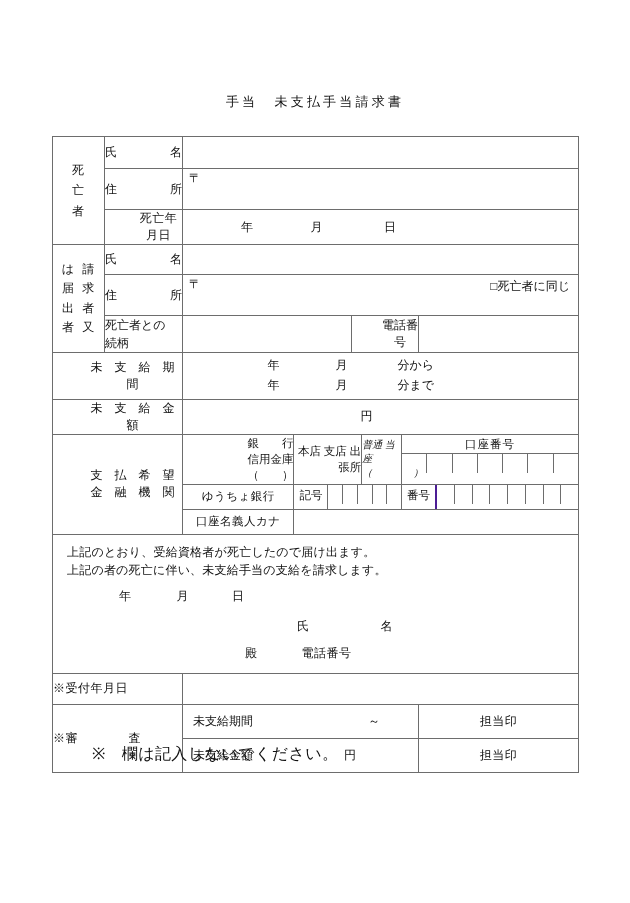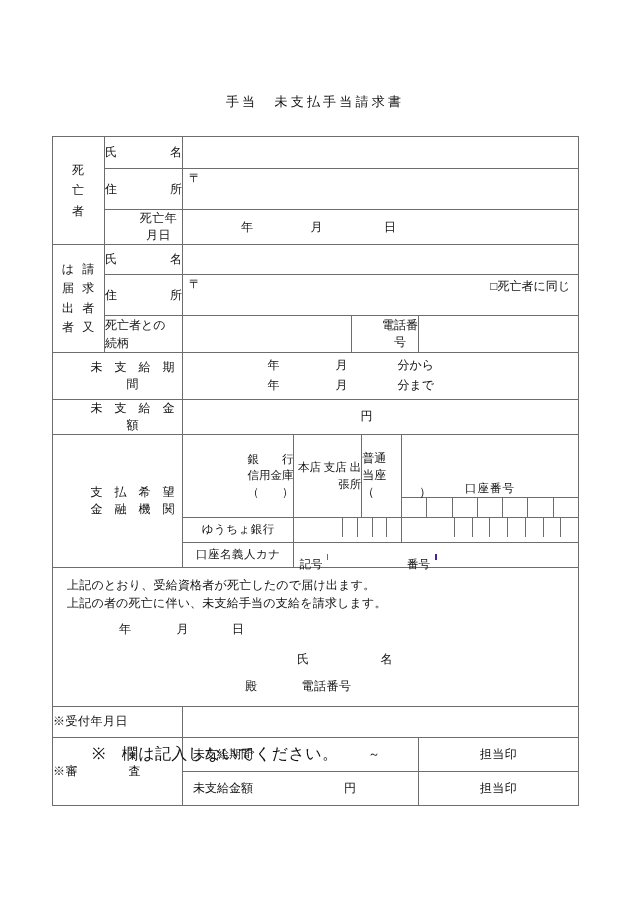--- a/index.html
+++ b/index.html
@@ -188,29 +188,29 @@
   .branch {
     text-align: right;
     padding: 2px 5px 2px 2px;
     line-height: 1.42;
     font-size: 11.5px;
   }
   .acct-kind {
     text-align: left;
     padding: 2px 3px;
     line-height: 1.42;
-    font-size: 12px;
+    font-size: 10px;
+    font-style: italic;
   }
   .acct-kind .paren { letter-spacing: 7px; }
   .acct-head {
     text-align: center;
     font-size: 11.5px;
     padding: 2px 0 1px 0;
     letter-spacing: 1px;
-    margin-top: 44px;
   }
   .boxrow {
     display: flex;
     width: 100%;
   }
   .boxrow .bx {
     flex: 1 1 0;
     height: 19px;
     border-left: 1px solid #6d6d6d;
     box-sizing: border-box;
@@ -220,21 +220,20 @@
   .jp-bank-name {
     text-align: center;
     font-size: 11.5px;
     padding: 4px 0;
     letter-spacing: 0.5px;
   }
   .kigo-label, .bango-label {
     text-align: center;
     font-size: 11.5px;
     padding: 3px 1px;
-    margin-top: 36px;
   }
   .kana-label {
     text-align: center;
     font-size: 11.5px;
     padding: 4px 0;
     letter-spacing: 0.5px;
   }
 
   
   .decl {

